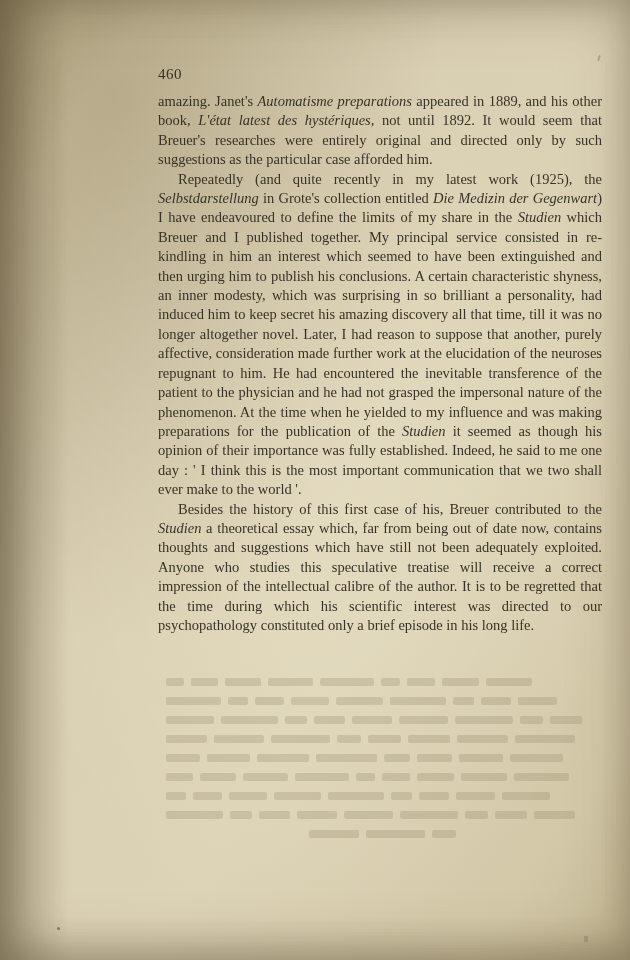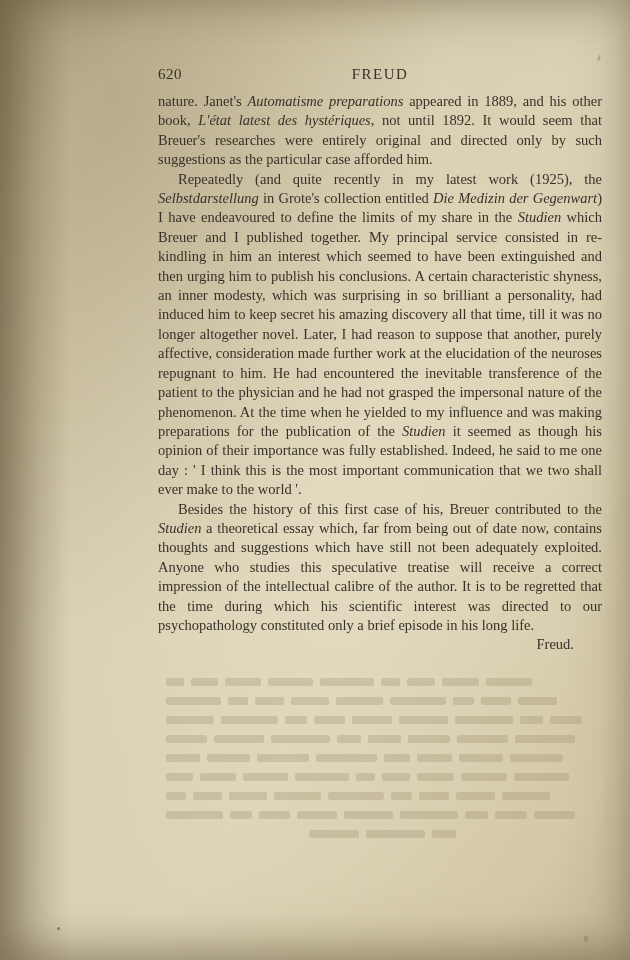--- a/index.html
+++ b/index.html
@@ -110,31 +110,29 @@
   .speck-c { left: 584px; top: 936px; width: 4px; height: 6px; opacity: 0.35; border-radius: 1px; }
 </style>
 </head>
 <body>
 
 <div class="vignette"></div>
 <div class="gutter-shade"></div>
 
 <div class="page-block">
   <div class="running-head">
-    <span class="page-number">620</span>
-    <span class="head-title">FREUD</span>
+    <span class="page-number">460</span>
   </div>
 
   <div class="text-body">
-      <p><span>nature.  Janet's </span><i>Automatisme preparations</i><span> appeared in 1889, and his other book, </span><i>L'état latest des hystériques</i><span>, not until 1892.  It would seem that Breuer's researches were entirely original and directed only by such suggestions as the particular case afforded him.</span></p>
+      <p><span>amazing.  Janet's </span><i>Automatisme preparations</i><span> appeared in 1889, and his other book, </span><i>L'état latest des hystériques</i><span>, not until 1892.  It would seem that Breuer's researches were entirely original and directed only by such suggestions as the particular case afforded him.</span></p>
       <p class="indent"><span>Repeatedly (and quite recently in my latest work (1925), the </span><i>Selbstdarstellung</i><span> in Grote's collection entitled </span><i>Die Medizin der Gegenwart</i><span>) I have endeavoured to define the limits of my share in the </span><i>Studien</i><span> which Breuer and I published together.  My principal service consisted in re-kindling in him an interest which seemed to have been extinguished and then urging him to publish his conclusions.  A certain characteristic shyness, an inner modesty, which was surprising in so brilliant a personality, had induced him to keep secret his amazing discovery all that time, till it was no longer altogether novel.  Later, I had reason to suppose that another, purely affective, consideration made further work at the elucidation of the neuroses repugnant to him.  He had encountered the inevitable transference of the patient to the physician and he had not grasped the impersonal nature of the phenomenon.  At the time when he yielded to my influence and was making preparations for the publication of the </span><i>Studien</i><span> it seemed as though his opinion of their importance was fully established.  Indeed, he said to me one day : ' I think this is the most important communication that we two shall ever make to the world '.</span></p>
       <p class="indent"><span>Besides the history of this first case of his, Breuer contributed to the </span><i>Studien</i><span> a theoretical essay which, far from being out of date now, contains thoughts and suggestions which have still not been adequately exploited.   Anyone who studies this speculative treatise will receive a correct impression of the intellectual calibre of the author.  It is to be regretted that the time during which his scientific interest was directed to our psychopathology constituted only a brief episode in his long life.</span></p>
     </div>
 
-  <div class="signature">Freud.</div>
 </div>
 
 <div class="show-through">
     <div class="ghost-row">
       <div class="ghost-word" style="width: 18px;"></div>
       <div class="ghost-word" style="width: 27px;"></div>
       <div class="ghost-word" style="width: 36px;"></div>
       <div class="ghost-word" style="width: 45px;"></div>
       <div class="ghost-word" style="width: 54px;"></div>
       <div class="ghost-word" style="width: 19px;"></div>

